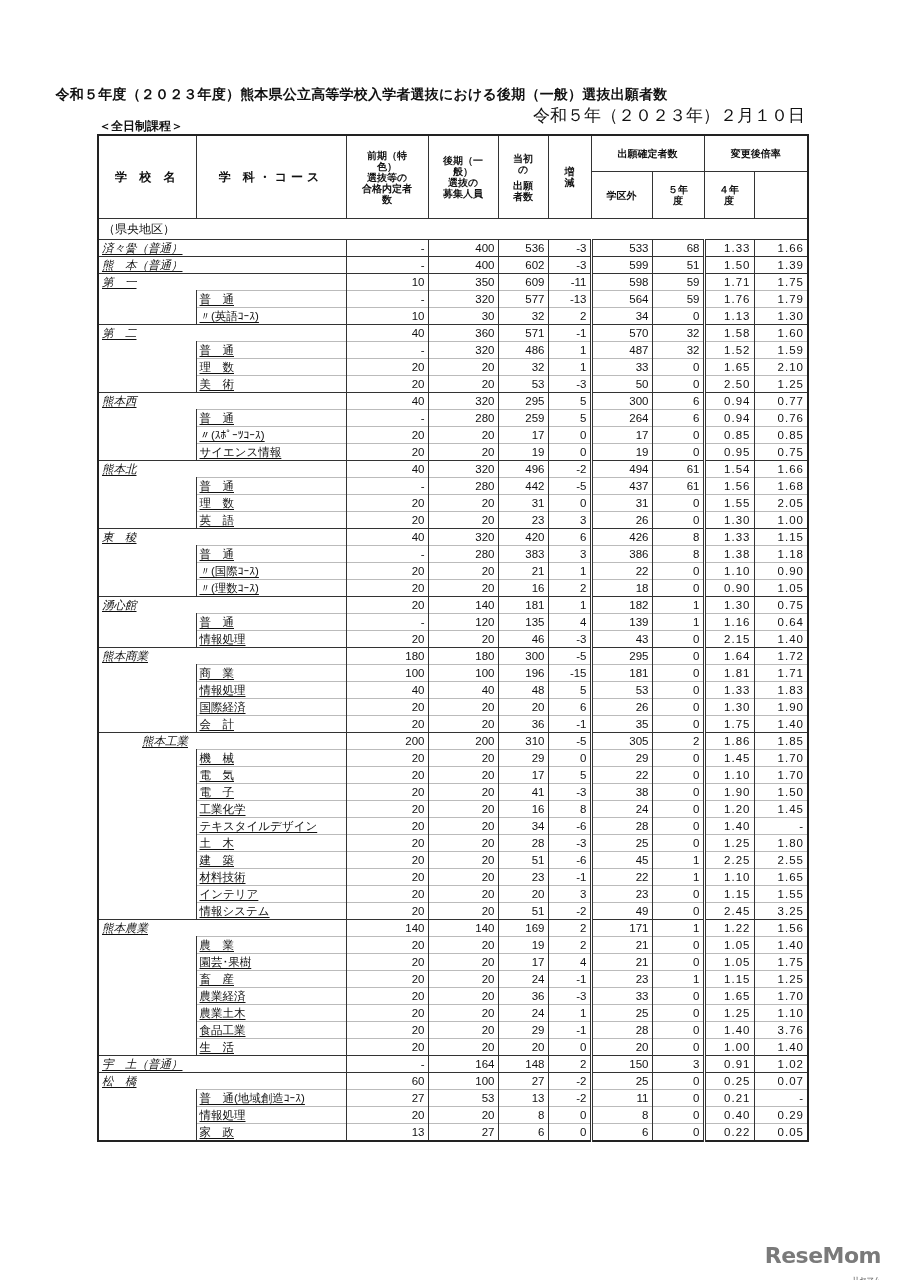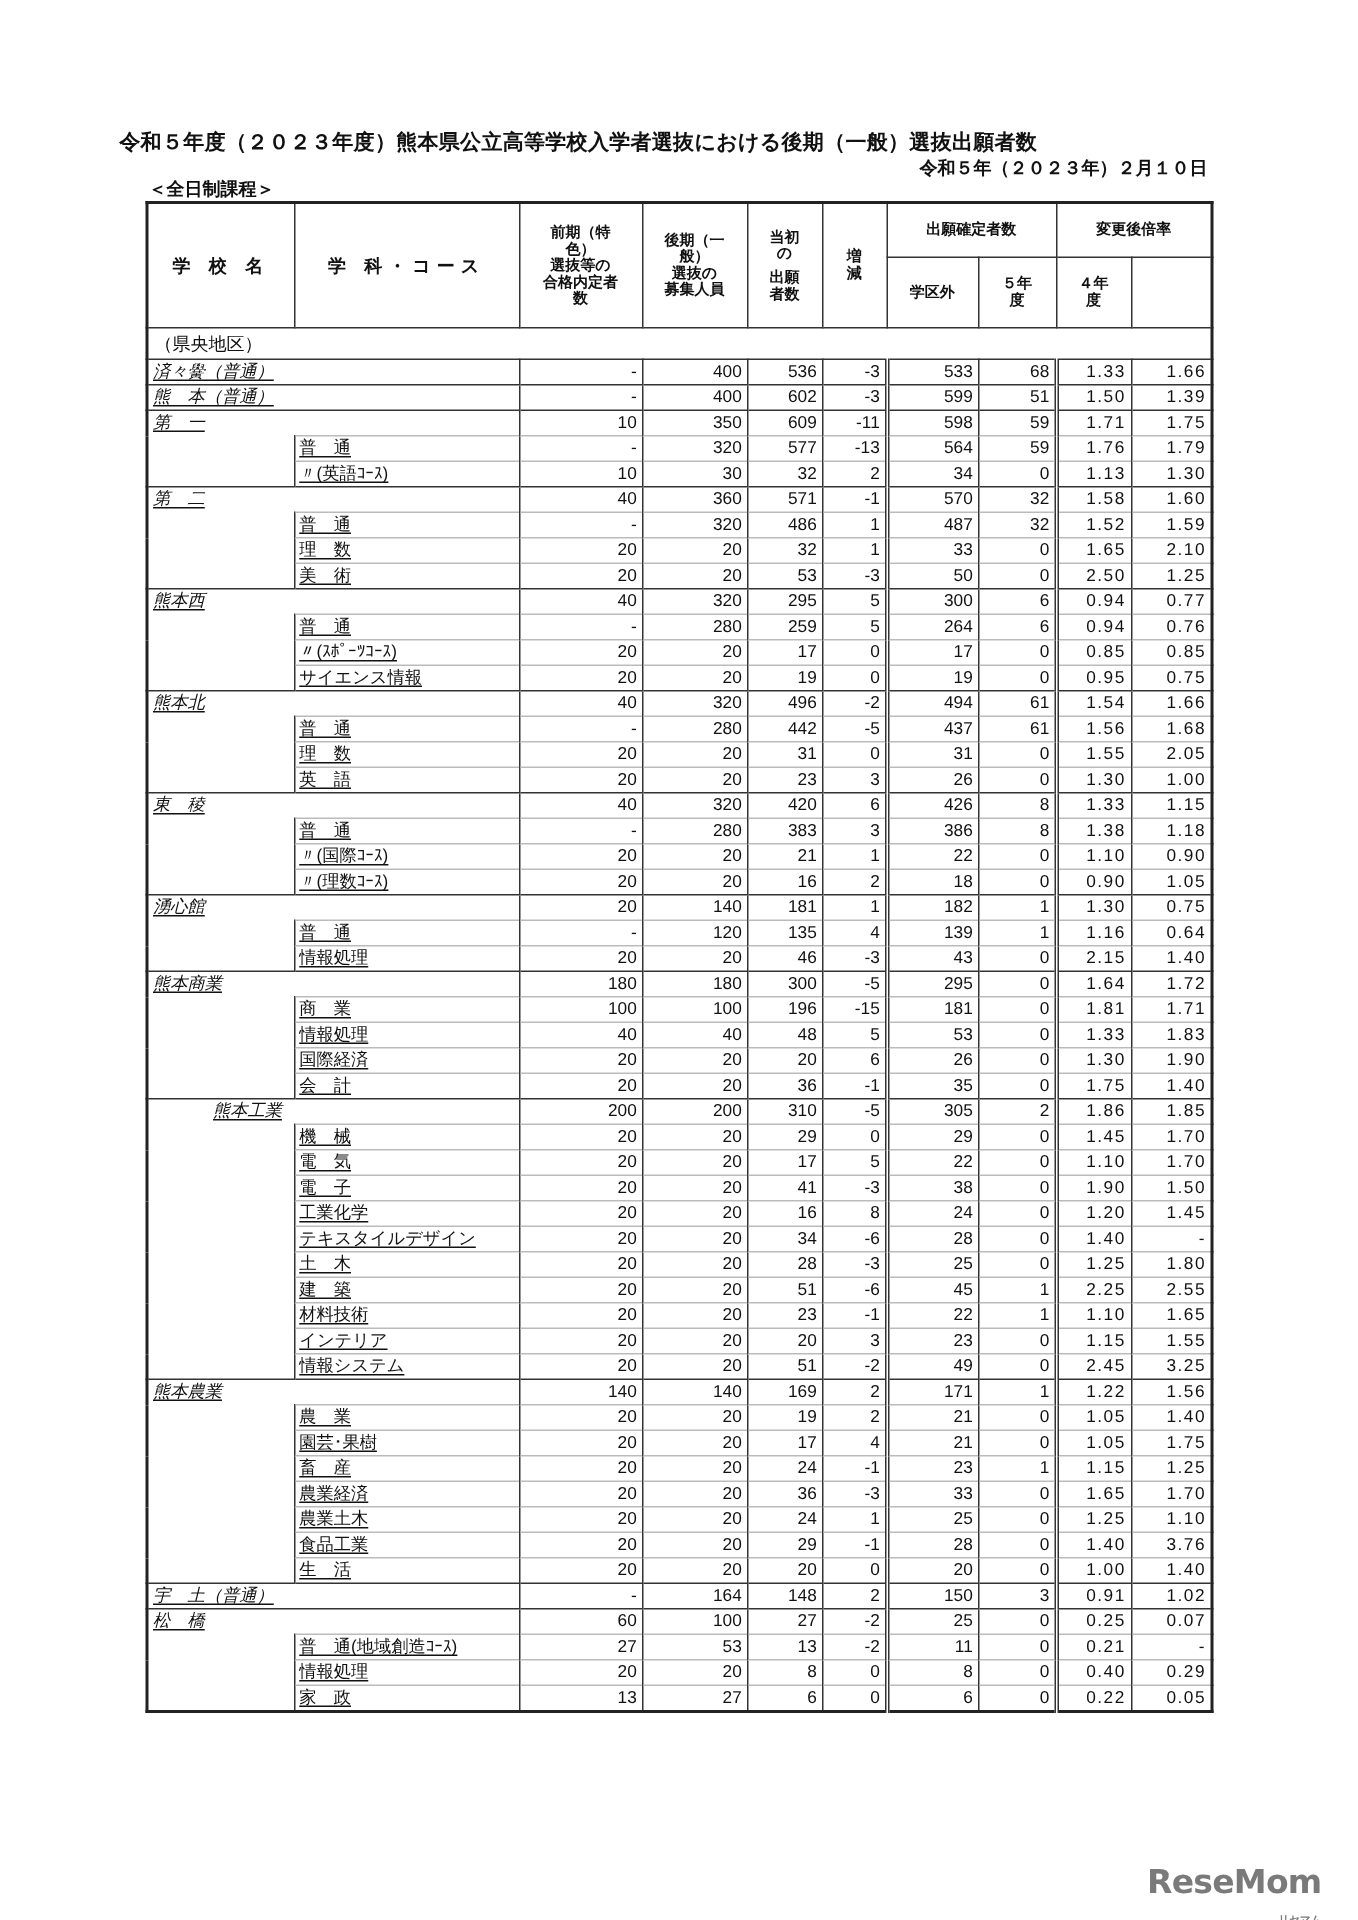--- a/index.html
+++ b/index.html
@@ -1,20 +1,20 @@
 <!DOCTYPE html>
 <html><head>
 <meta charset="utf-8">
 <style>
   html, body { margin:0; padding:0; background:#fff; }
   body { width:905px; height:1280px; position:relative; overflow:hidden;
          font-family:"DejaVu Sans", sans-serif; color:#111; }
   .title { position:absolute; left:0; width:723px; top:86px; text-align:center;
-           font-size:14px; font-weight:bold; letter-spacing:0.2px;margin-left:24px; }
-  .date { position:absolute; right:100px; top:104px; font-size:12px; font-weight:bold; }
+           font-size:14px; font-weight:bold; letter-spacing:0.2px; }
+  .date { position:absolute; right:100px; top:104px; font-size:17px; font-weight:normal; }
   .course { position:absolute; left:99px; top:118px; font-size:12px; font-weight:bold;
             border-bottom:1px solid #222; }
   table.main { position:absolute; left:97px; top:134px; width:710px;
                border-collapse:collapse; table-layout:fixed; border:2px solid #222;
                font-size:11.5px; }
   table.main col.c0{width:98px} col.c1{width:150px} col.c2{width:82px} col.c3{width:70px}
   col.c4{width:50px} col.c5{width:43px} col.c6{width:61px} col.c7{width:52px}
   col.c8{width:50px} col.c9{width:54px}
   th { font-weight:bold; font-size:10px; line-height:11px; border:1px solid #333;
        text-align:center; vertical-align:middle; padding:12px; }

